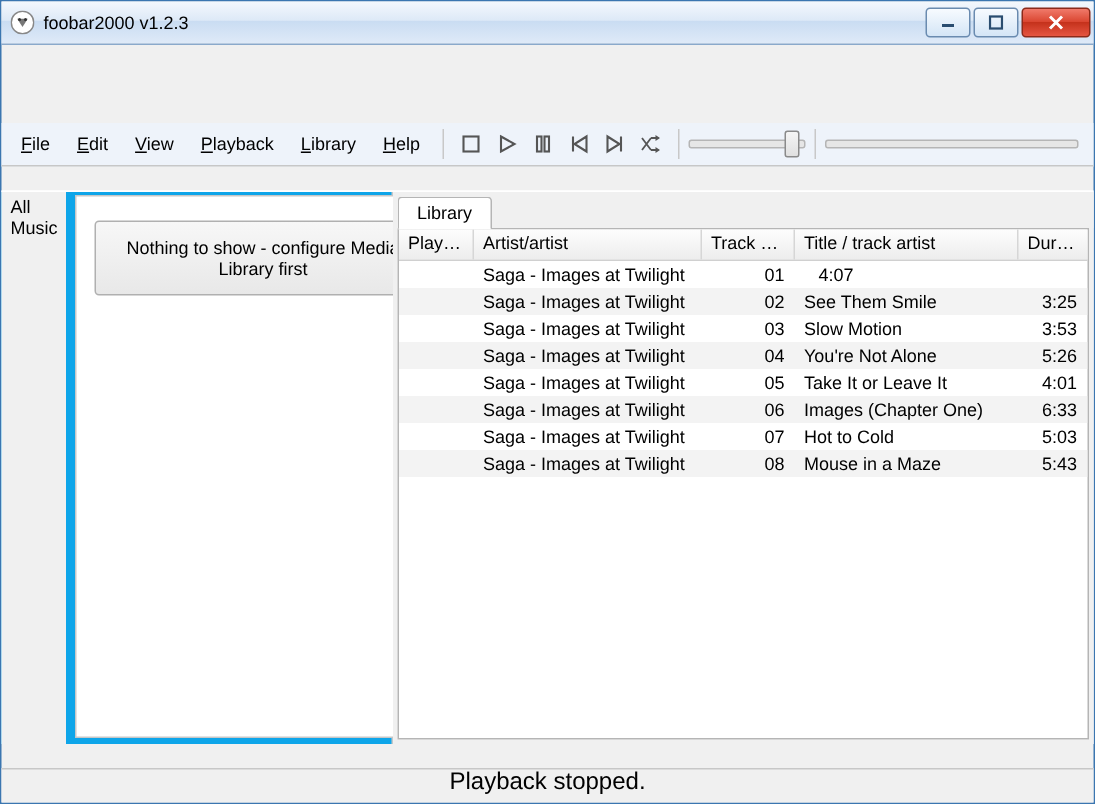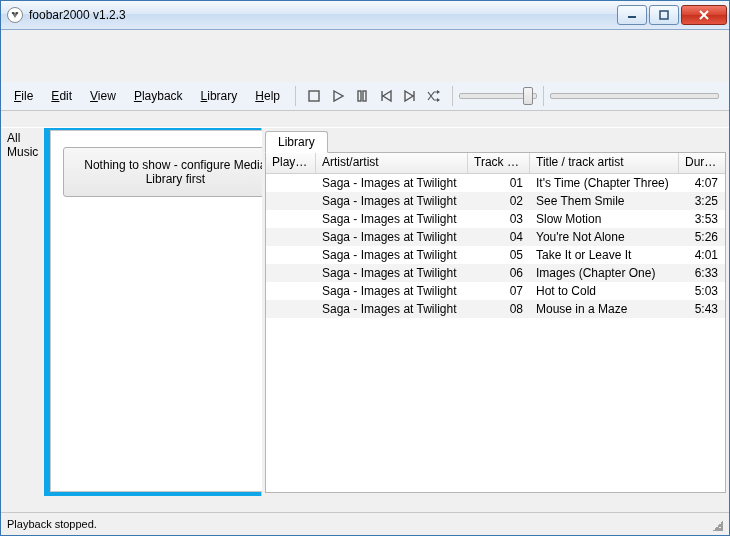--- a/index.html
+++ b/index.html
@@ -220,22 +220,23 @@
   }
   .pl-row:nth-child(even){ background:#f3f3f3; }
   .pl-row .pl-col { border-right:1px solid transparent; padding:1px 6px;}
   
   .statusbar {
     height: 22px;
     border-top: 1px solid #c7c7c7;
     background: #f0f0f0;
     display:flex; align-items:center;
     padding: 0 6px;
-    font-size:11px;
+    font-size:16px;
     justify-content:space-between;
+    flex-direction:column;
   }
   .resize-grip {
     width:14px;height:14px;
     background:
       linear-gradient(135deg, transparent 50%, #9e9e9e 50%) 8px 8px/6px 6px no-repeat,
       linear-gradient(135deg, transparent 50%, #9e9e9e 50%) 4px 8px/6px 6px no-repeat,
       linear-gradient(135deg, transparent 50%, #9e9e9e 50%) 8px 4px/6px 6px no-repeat;
   }
 </style>
 </head>
@@ -359,21 +360,20 @@
           <div class="pl-col col-artist">Artist/artist</div>
           <div class="pl-col col-trackno" style="text-align:left">Track no</div>
           <div class="pl-col col-title">Title / track artist</div>
           <div class="pl-col col-dura" style="text-align:left">Dura...</div>
         </div>
         <div class="pl-rows" id="pl-rows">
             <div class="pl-row">
               <div class="pl-col col-playing"></div>
               <div class="pl-col col-artist">Saga - Images at Twilight</div>
               <div class="pl-col col-trackno">01</div>
-              <div class="pl-col col-title">It's Time (Chapter Three)</div>
               <div class="pl-col col-dura">4:07</div>
             </div>
             <div class="pl-row">
               <div class="pl-col col-playing"></div>
               <div class="pl-col col-artist">Saga - Images at Twilight</div>
               <div class="pl-col col-trackno">02</div>
               <div class="pl-col col-title">See Them Smile</div>
               <div class="pl-col col-dura">3:25</div>
             </div>
             <div class="pl-row">

